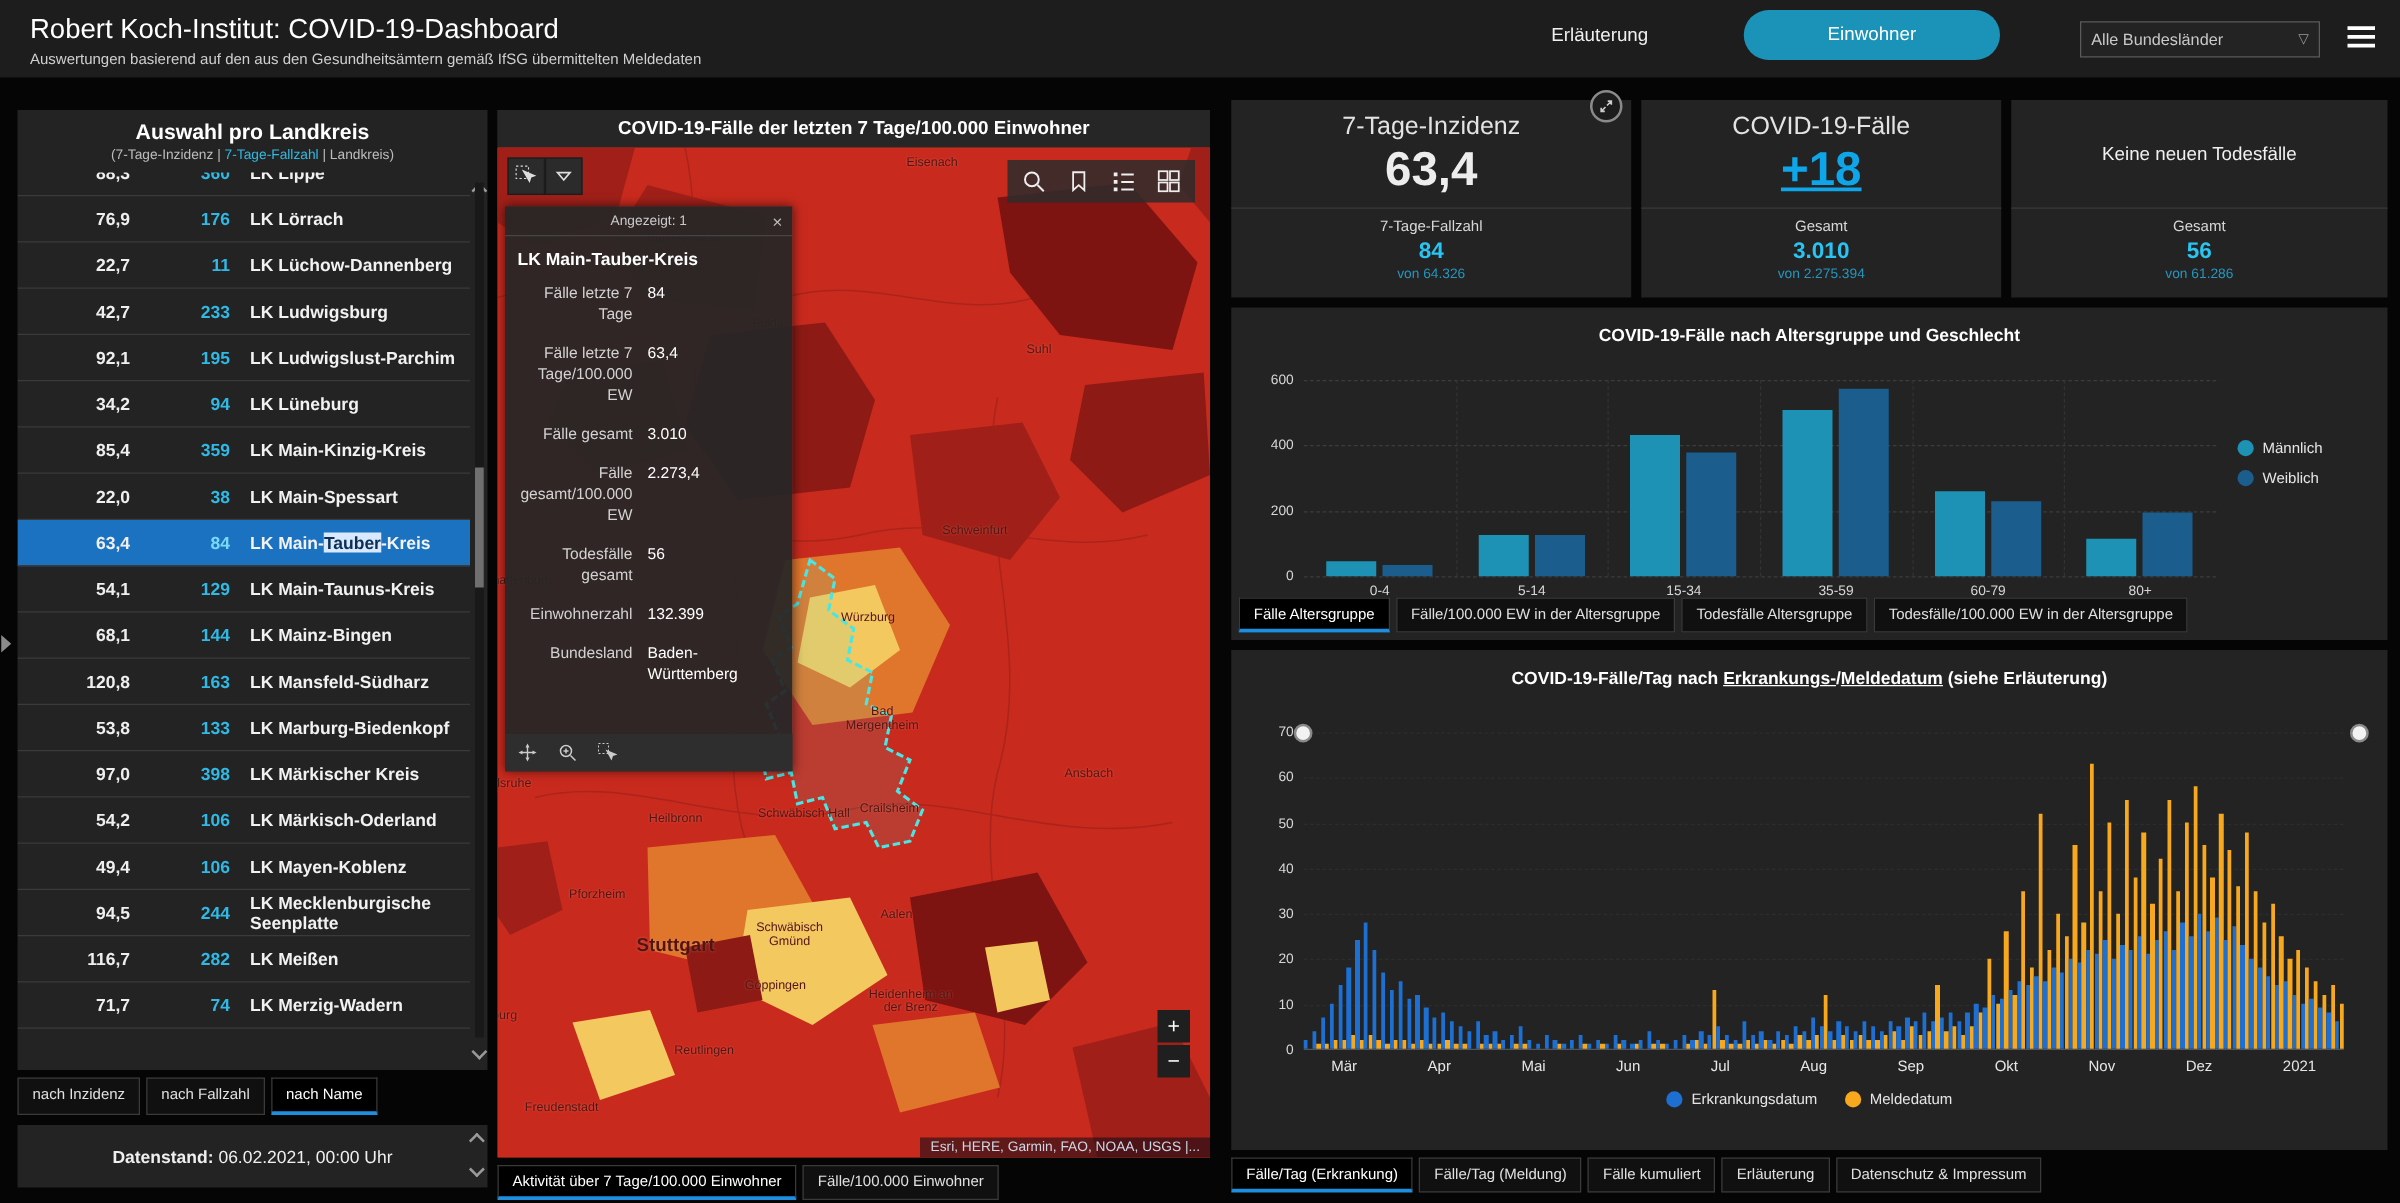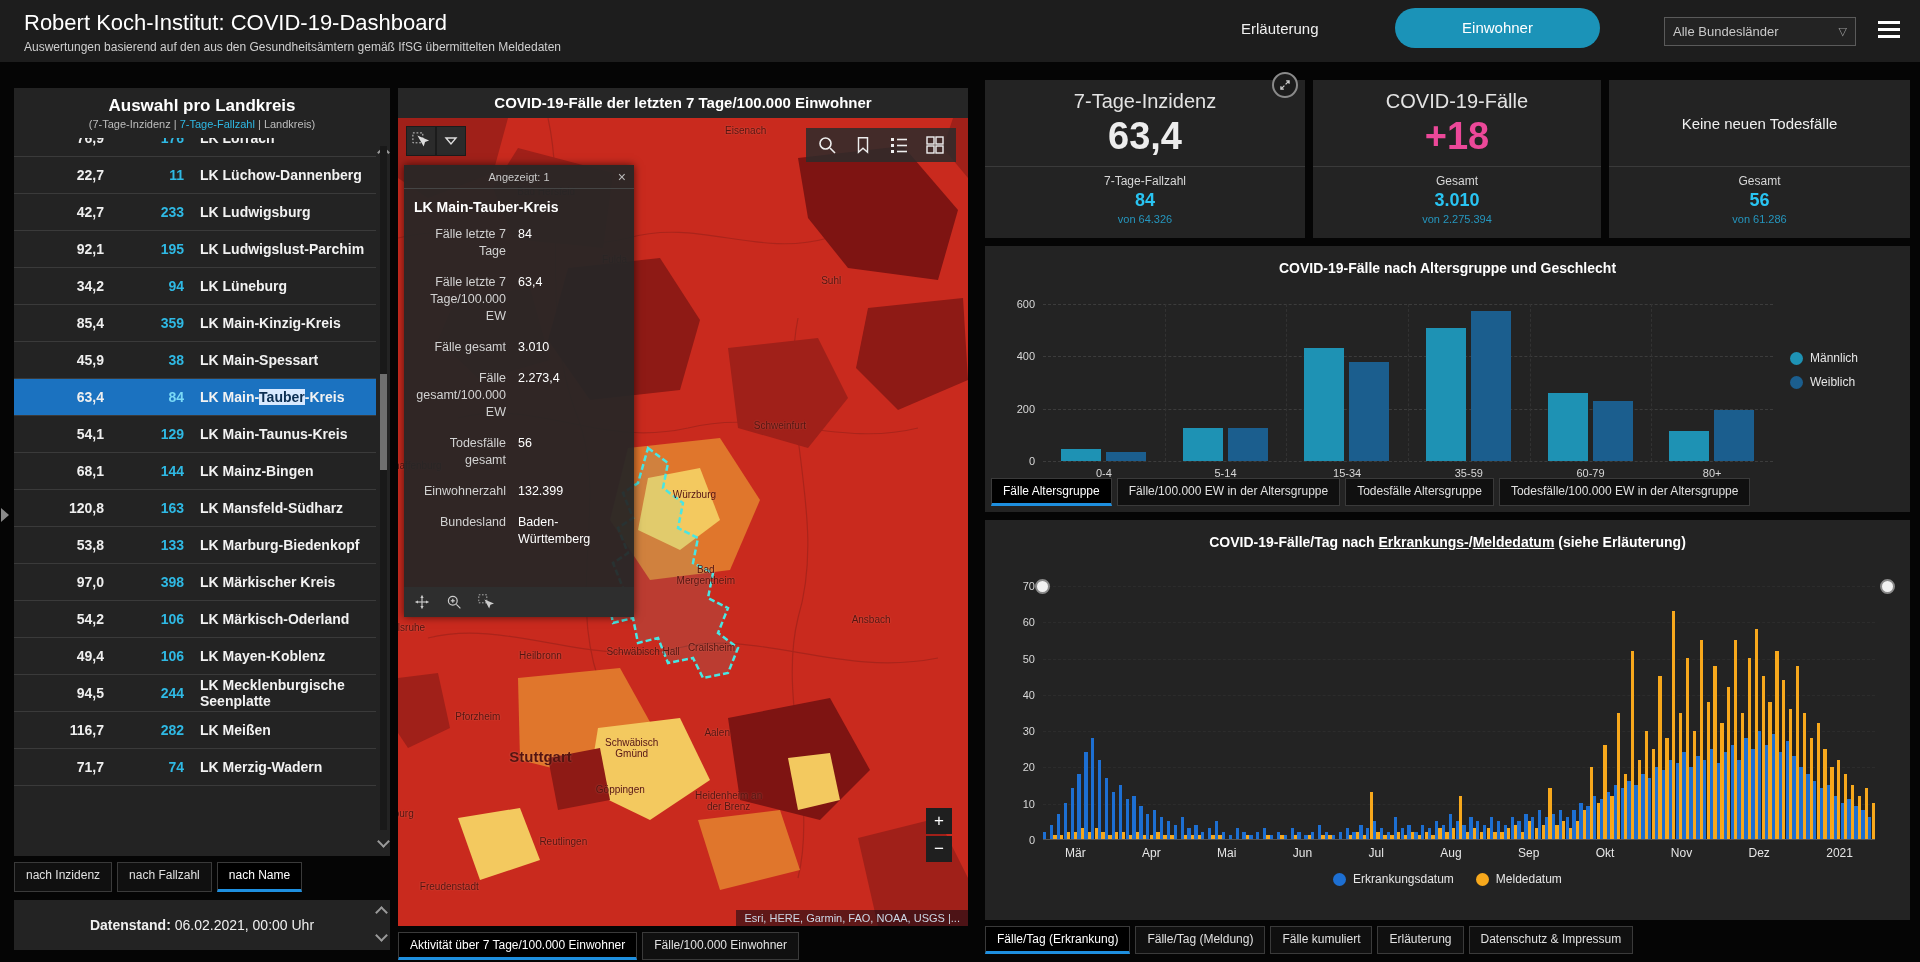--- a/index.html
+++ b/index.html
@@ -84,21 +84,21 @@
   #popup-title { font-size:14px; font-weight:bold; color:#fff; padding:10px 10px 4px 10px; }
   .pp-row { display:grid; grid-template-columns:96px 1fr; column-gap:12px; padding:7px 10px 7px 6px; }
   .pp-lab { text-align:right; font-size:12.5px; color:#d2d2d2; line-height:17px; }
   .pp-val { text-align:left; font-size:12.5px; color:#ffffff; line-height:17px; }
   #popup-foot { position:absolute; left:0; bottom:0; width:100%; height:30px; background:#2e2e2e;
      display:flex; align-items:center; gap:16px; padding-left:10px; }
 
   
   .stat-title { text-align:center; font-size:20px; color:#e3e3e3; margin-top:10px; }
   .stat-value { text-align:center; font-size:38px; font-weight:bold; color:#ededed; margin-top:2px; }
-  .stat-value.cy { color:#ec4899; }
+  .stat-value.cy { color:#0ea5e9;text-decoration:underline; }
   .stat-div { position:absolute; left:0; top:86px; width:100%; border-top:1px solid #3a3a3a; }
   .stat-sublab { position:absolute; top:94px; width:100%; text-align:center; font-size:12px; color:#d8d8d8; }
   .stat-subval { position:absolute; top:110px; width:100%; text-align:center; font-size:18px; font-weight:bold; color:#29c4f2; }
   .stat-subtot { position:absolute; top:133px; width:100%; text-align:center; font-size:11px; color:#2596be; }
   #stat1 { left:985px; top:80px; width:320px; height:158px; }
   #stat2 { left:1313px; top:80px; width:288px; height:158px; }
   #stat3 { left:1609px; top:80px; width:301px; height:158px; }
   #stat3 .msg { position:absolute; top:0; height:86px; width:100%; display:flex; align-items:center;
      justify-content:center; font-size:15px; color:#f0f0f0; }
   #expand-ic { position:absolute; left:1272px; top:72px; width:26px; height:26px; border-radius:50%;
@@ -154,20 +154,25 @@
       <div></div>
     </div>
 </div>
 
 <div id="sidebar" class="panel">
   <div id="sb-title">Auswahl pro Landkreis</div>
   <div id="sb-sub"><span>(7-Tage-Inzidenz</span><span> | </span><span class="cy">7-Tage-Fallzahl</span><span> | </span><span>Landkreis)</span></div>
   <div id="sb-rows-clip">
       <div id="sb-rows" style="margin-top:-18px">
         <div class="sb-row">
+          <div class="c1">88,3</div>
+          <div class="c2">360</div>
+          <div class="c3">LK Lippe</div>
+        </div>
+        <div class="sb-row">
           <div class="c1">76,9</div>
           <div class="c2">176</div>
           <div class="c3">LK Lörrach</div>
         </div>
         <div class="sb-row">
           <div class="c1">22,7</div>
           <div class="c2">11</div>
           <div class="c3">LK Lüchow-Dannenberg</div>
         </div>
         <div class="sb-row">
@@ -184,21 +189,21 @@
           <div class="c1">34,2</div>
           <div class="c2">94</div>
           <div class="c3">LK Lüneburg</div>
         </div>
         <div class="sb-row">
           <div class="c1">85,4</div>
           <div class="c2">359</div>
           <div class="c3">LK Main-Kinzig-Kreis</div>
         </div>
         <div class="sb-row">
-          <div class="c1">45,9</div>
+          <div class="c1">22,0</div>
           <div class="c2">38</div>
           <div class="c3">LK Main-Spessart</div>
         </div>
         <div class="sb-row sel">
           <div class="c1">63,4</div>
           <div class="c2">84</div>
           <div class="c3">LK Main-<span class="textsel">Tauber</span>-Kreis</div>
         </div>
         <div class="sb-row">
           <div class="c1">54,1</div>

